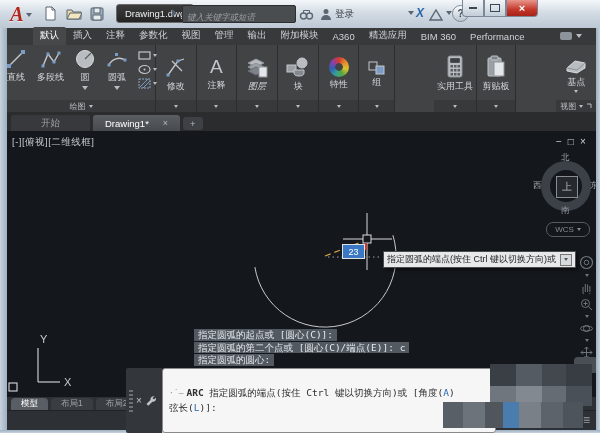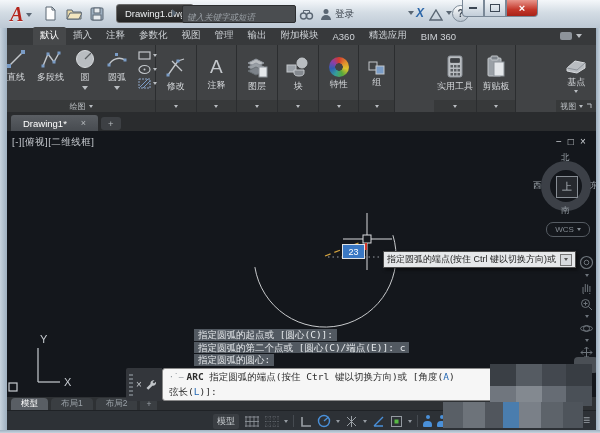--- a/index.html
+++ b/index.html
@@ -97,21 +97,21 @@
   .navbar{left:578px;top:255px;width:17px;display:flex;flex-direction:column;
     align-items:center;gap:4px;}
   .navcap{left:574px;top:357px;width:24px;height:16px;background:#4a4f55;border-radius:4px;}
   
   .cmdwrap{left:126px;top:368px;display:flex;align-items:stretch;z-index:30;}
   .cmdgrip{width:36px;background:#33363b;border-radius:2px 0 0 2px;display:flex;
     align-items:center;gap:3px;padding:0 3px;box-sizing:border-box;}
   .gripdots{width:4px;height:22px;background:repeating-linear-gradient(#6a7076 0 2px,transparent 2px 4px);}
   .cmdbox{width:320px;background:#f6f6f6;border:1px solid #8a8a8a;border-radius:3px;
     font-family:"DejaVu Sans Mono",monospace;font-size:9.5px;color:#2e2e2e;
-    padding:1px 6px;line-height:14px;white-space:pre-wrap;}
+    padding:17px 6px;line-height:14px;white-space:pre-wrap;}
   .cmdbox .key{color:#2468b4;}
   .cmdbox .cname{font-weight:bold;}
   .cmdpre{color:#8d939a;font-size:8px;margin-right:3px;}
   
   .ltabs{left:7px;top:397px;width:589px;height:13px;background:#2e3134;display:flex;
     align-items:flex-end;padding-left:4px;box-sizing:border-box;}
   .ltab{height:12px;padding:0 10px;font-size:8.5px;display:flex;align-items:center;
     border-radius:4px 4px 0 0;margin-right:3px;color:#9aa1a8;background:#3a3e42;}
   .ltab.active{background:#595e64;color:#fff;}
   .ltab.plus{padding:0 6px;}
@@ -204,20 +204,21 @@
     <span class="rtab">插入</span>
     <span class="rtab">注释</span>
     <span class="rtab">参数化</span>
     <span class="rtab">视图</span>
     <span class="rtab">管理</span>
     <span class="rtab">输出</span>
     <span class="rtab">附加模块</span>
     <span class="rtab">A360</span>
     <span class="rtab">精选应用</span>
     <span class="rtab">BIM 360</span>
+    <span class="rtab">Performance</span>
     <span class="rtab-right">
         <svg width="14" height="10">
           <rect x="1" y="1" width="12" height="8" rx="2" fill="#8d939a"></rect>
         </svg>
         <span class="chev"></span>
       </span>
   </div>
 
   <div class="abs ribbon">
 
@@ -305,21 +306,21 @@
     <div class="panel cpanel" style="width:44px;">
       <div class="pbody">
         <span style="font-size:19px;line-height:22px;color:#c3c7cb;font-family:'Liberation Sans',sans-serif;">A</span>
         <span>注释</span>
       </div>
       <div class="pfoot">
           <span class="chev sm"></span>
         </div>
     </div>
 
-    <div class="panel cpanel" style="width:44px;">
+    <div class="panel cpanel" style="width:44px;font-style:italic;">
       <div class="pbody">
         <svg width="24" height="24">
             <path d="M3 8 l8-4 8 4-8 4z" fill="#b9bdc1" stroke="#8d939a"></path>
             <path d="M3 12 l8-4 8 4-8 4z" fill="#9aa0a6" stroke="#8d939a"></path>
             <path d="M3 16 l8-4 8 4-8 4z" fill="#7d838a" stroke="#6a7076"></path>
             <rect x="14" y="12" width="8" height="10" fill="#e4e7ea" stroke="#8d939a"></rect>
           </svg>
         <span>图层</span>
       </div>
       <div class="pfoot">
@@ -416,20 +417,23 @@
           <span>视图</span>
           <span class="chev sm"></span>
           <svg width="6" height="6">
             <path d="M1 1 H5 V5" fill="none" stroke="#b9bdc1"></path>
           </svg>
         </div>
     </div>
   </div>
 
   <div class="abs ftabs">
+    <div class="ftab start">
+        <span>开始</span>
+      </div>
     <div class="ftab active">
       <span>Drawing1*</span>
       <span class="x">×</span>
     </div>
     <div class="ftab plus">
         <span>+</span>
       </div>
   </div>
 
   <div class="abs canvas"></div>

